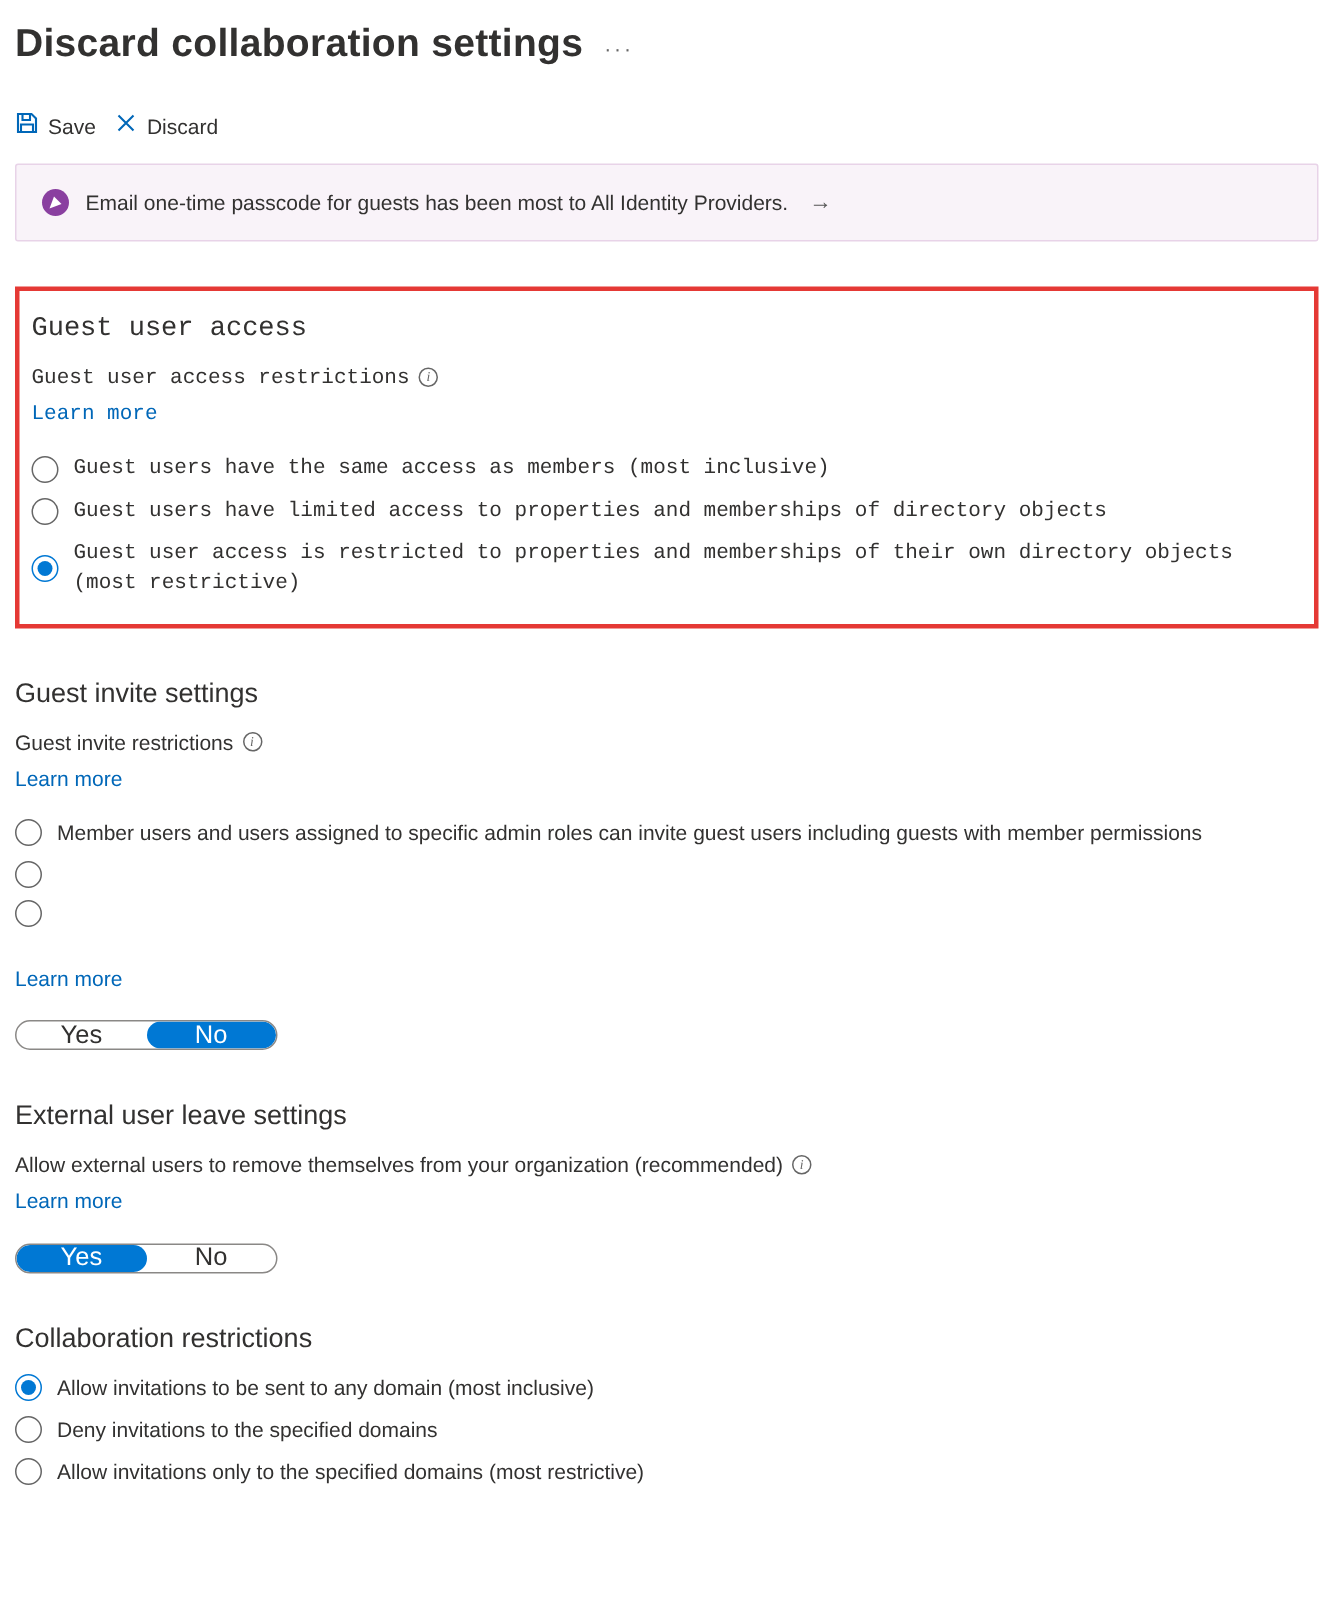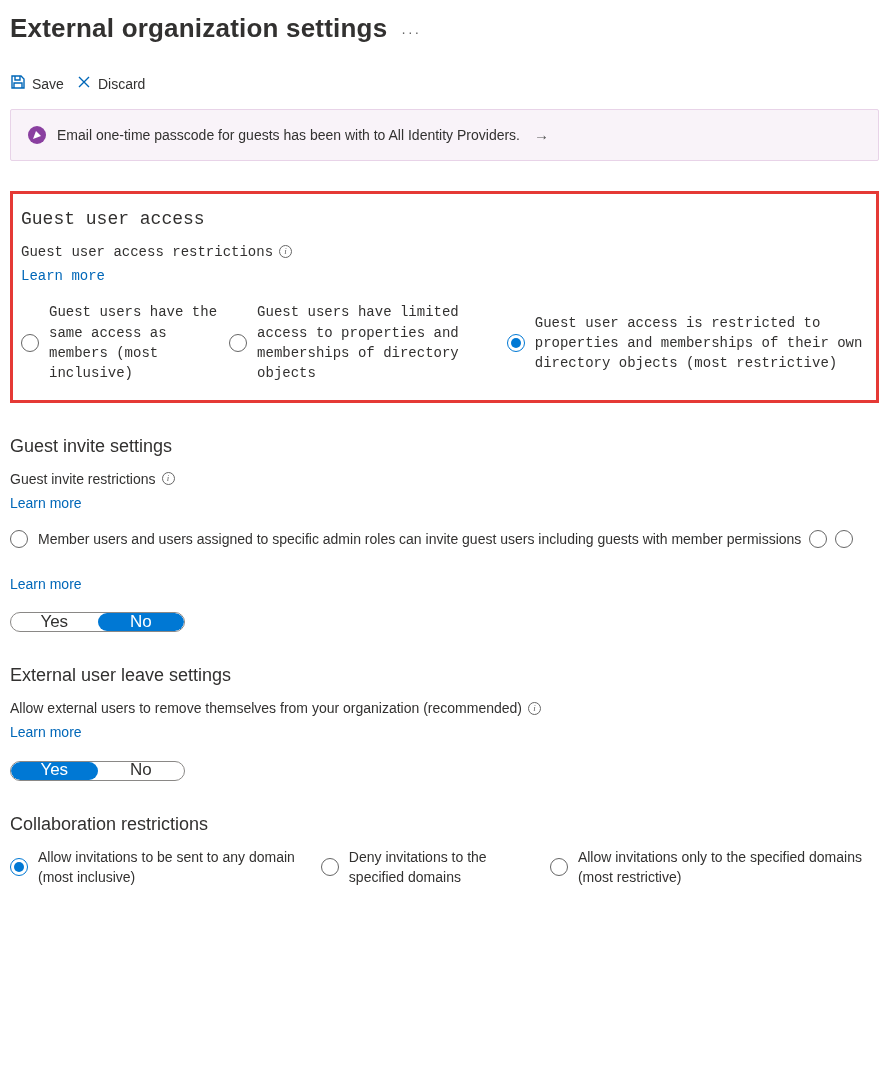--- a/index.html
+++ b/index.html
@@ -22,38 +22,38 @@
   .tbtn svg{ width:16px; height:16px; }
   .banner{ display:flex; align-items:center; gap:10px; padding:14px 16px; background:var(--pink-bg); border:1px solid var(--pink-border); border-radius:2px;}
   .b-icon{ width:20px; height:20px; flex:0 0 auto;}
   .b-arrow{ margin-left:4px; color:#555; font-size:15px;}
   .section{ margin-top:30px; }
   .section h2{ font-weight:400; font-size:18px; margin:0 0 10px 0; color:#323130;}
   .field-label{ font-size:14px; color:#323130; margin:0 0 4px 0; display:flex; align-items:center; gap:6px;}
   .learn-more{ color:var(--link); font-size:14px; margin-bottom:10px; display:inline-block; cursor:pointer;}
   .info-icon{ width:13px; height:13px; border:1px solid #666; border-radius:50%; display:inline-flex; align-items:center; justify-content:center; font-size:9px; line-height:1; color:#666;}
   .info-icon::before{ content:"i"; font-style:italic; font-family:serif;}
-  .radio-group{ display:flex; flex-direction:row; gap:8px; margin-top:6px;}
+  .radio-group{ display:flex; flex-direction:column; gap:8px; margin-top:6px;}
   .radio-row{ display:flex; align-items:center; gap:10px; cursor:pointer;}
   .radio{ width:18px; height:18px; border:1px solid #666; border-radius:50%; flex:0 0 auto; display:flex; align-items:center; justify-content:center;}
   .radio.selected{ border-color:var(--blue);}
   .radio.selected::after{ content:""; width:10px; height:10px; background:var(--blue); border-radius:50%;}
   .highlight-box{ border:3px solid var(--highlight-red); padding:12px 8px 16px 8px;font-family:Liberation Mono, monospace; }
   
   .toggle{ display:flex; width:175px; height:20px; border:1px solid #8a8886; border-radius:12px; overflow:hidden; margin-top:8px; font-size:17px; cursor:pointer; user-select:none;}
   .toggle .opt{ flex:1; display:flex; align-items:center; justify-content:center; color:#323130;}
   .toggle .opt.active{ background:var(--blue); color:#fff; border-radius:12px;}
   .subfield{ margin-top:24px; }
 </style>
 </head>
 <body>
 <div class="page">
 
 <div class="title-row">
-  <h1 class="page-title">External organization settings</h1>
+  <h1 class="page-title">Discard collaboration settings</h1>
   <span class="more-dots">···</span>
 </div>
 
 <div class="toolbar">
   <div class="tbtn">
     <span>
       <svg viewBox="0 0 16 16" fill="none" stroke="#0067b8" stroke-width="1.4">
             <path d="M2 2h9l3 3v9H2z"></path>
             <path d="M5 2v4h5V2M4 14v-5h8v5"></path>
           </svg>
@@ -70,21 +70,21 @@
   </div>
 </div>
 
 <div class="banner">
   <span class="b-icon">
     <svg viewBox="0 0 20 20">
           <circle cx="10" cy="10" r="9" fill="#8a3fa0"></circle>
           <path d="M6 14l3-8 5 5z" fill="#fff"></path>
         </svg>
   </span>
-  <span>Email one-time passcode for guests has been with to All Identity Providers.</span>
+  <span>Email one-time passcode for guests has been most to All Identity Providers.</span>
   <span class="b-arrow">→</span>
 </div>
 
 <div class="section">
   <div class="highlight-box">
     <h2>Guest user access</h2>
     <div class="field-label">
       <span>Guest user access restrictions</span>
       <span class="info-icon"></span>
     </div>

